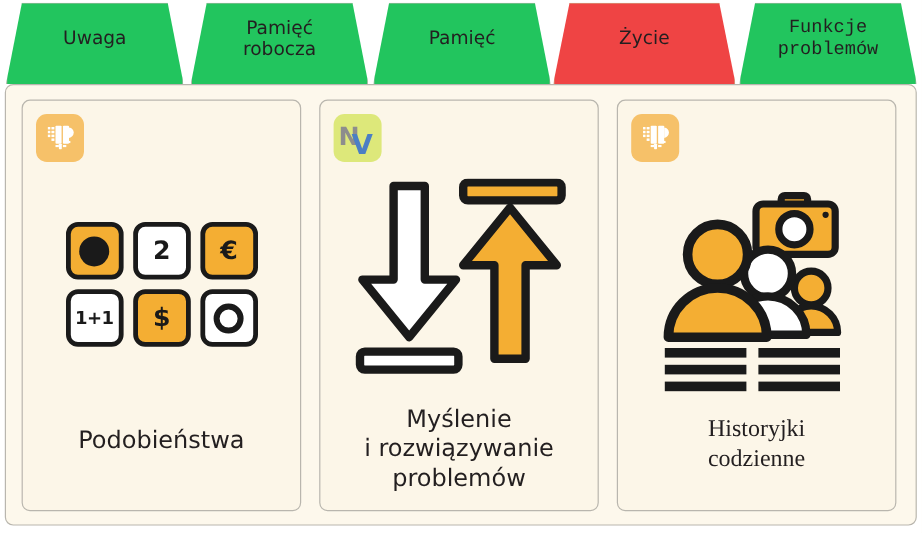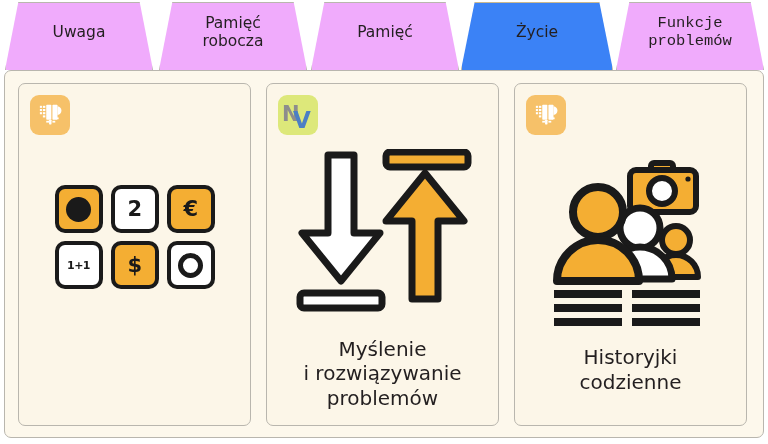--- a/index.html
+++ b/index.html
@@ -27,28 +27,28 @@
     top: 2px;
     height: 68px;
     display: flex;
     align-items: center;
     justify-content: center;
     text-align: center;
     line-height: 1.12;
     font-size: 15.5px;
     color: #231f20;
     padding: 0 6px 8px 6px;
-    background: #f0abfc;
+    background: #22c55e;
     border: 1px solid #b9b6ae;
     border-bottom: none;
     clip-path: polygon(9% 0%, 91% 0%, 100% 100%, 0% 100%);
     border-radius: 7px 7px 0 0;
   }
   .tab.active {
-    background: #3b82f6;
+    background: #ef4444;
     border-color: #cbb98f;
     z-index: 5;
   }
   .tab-label { display: block; }
 
   
   #panel {
     position: absolute;
     left: 4px; top: 70px;
     width: 760px; height: 368px;
@@ -97,21 +97,21 @@
   .card-caption {
     position: absolute;
     left: 6px; right: 6px;
     font-size: 20px;
     color: #231f20;
     text-align: center;
     line-height: 1.24;
   }
   #cap-0 { bottom: 46px; }
   #cap-1 { bottom: 14px; }
-  #cap-2 { bottom: 30px; }
+  #cap-2 { bottom: 30px; font-family: Liberation Serif, serif; }
 
   
   .sym-grid {
     display: grid;
     grid-template-columns: repeat(3, 48px);
     grid-template-rows: repeat(2, 48px);
     gap: 8px;
   }
   .sym {
     width: 48px; height: 48px;
@@ -120,21 +120,21 @@
     background: #ffffff;
     display: flex;
     align-items: center;
     justify-content: center;
     font-size: 21px;
     font-weight: bold;
     color: #1a1a1a;
     letter-spacing: -0.5px;
   }
   .sym.fill { background: #f4ae33; }
-  .sym.small { font-size: 11px; }
+  .sym.small { font-size: 15px; }
   .dot-solid {
     width: 25px; height: 25px;
     border-radius: 50%;
     background: #1a1a1a;
   }
   .dot-ring {
     width: 25px; height: 25px;
     border-radius: 50%;
     border: 5px solid #1a1a1a;
     background: transparent;
@@ -215,20 +215,23 @@
           </div>
           <div class="sym fill">
             <span>$</span>
           </div>
           <div class="sym">
             <span class="dot-ring"></span>
           </div>
         </div>
       </div>
 
+      <div class="card-caption" id="cap-0">
+        <div>Podobieństwa</div>
+      </div>
     </div>
 
     <div class="card" id="card-1">
       <div class="badge badge-green">
         <svg width="34" height="32" viewBox="0 0 34 32" aria-hidden="true">
           <text x="1" y="22" font-family="DejaVu Sans, sans-serif" font-size="21" font-weight="bold" fill="#8d8d8d">N</text>
           <text x="12" y="29" font-family="DejaVu Sans, sans-serif" font-size="23" font-weight="bold" fill="#4b7fc4">V</text>
         </svg>
       </div>
 

